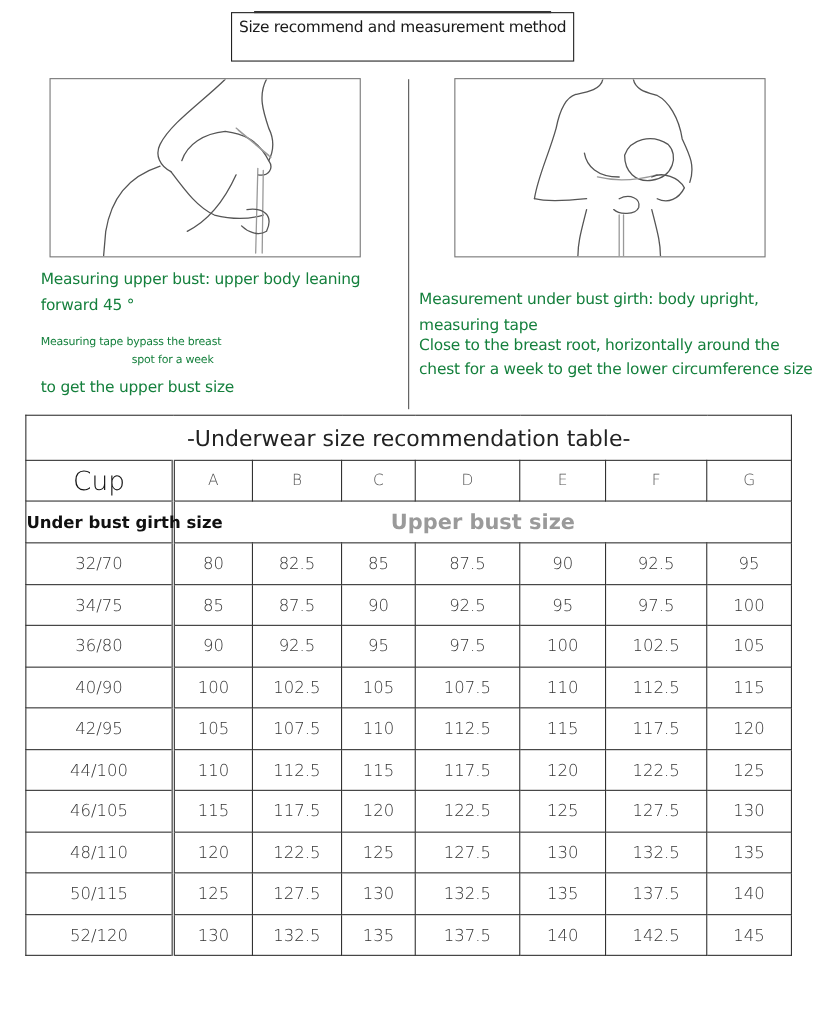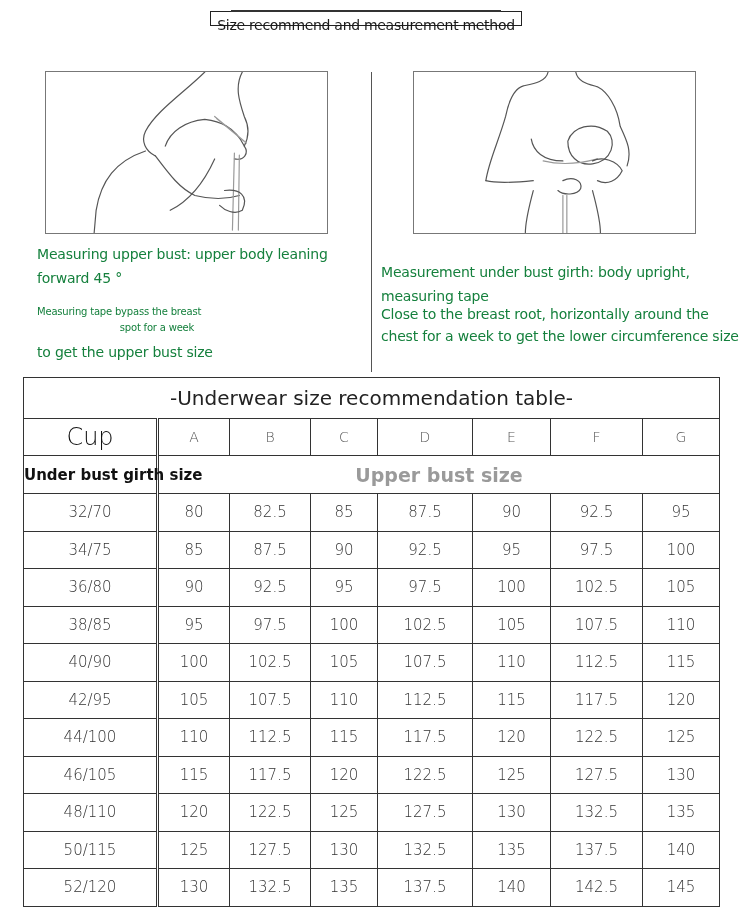--- a/index.html
+++ b/index.html
@@ -1,19 +1,19 @@
 <!DOCTYPE html>
 <html><head>
 <meta charset="utf-8">
 <style>
   html, body { margin: 0; padding: 0; background: #ffffff; }
   body { width: 750px; height: 918px; position: relative; overflow: hidden;
          font-family: "DejaVu Sans", sans-serif; color: #1a1a1a; }
 
-  .title-box { position: absolute; left: 210px; top: 11px; width: 312px; height: 15px;
+  .title-box { position: absolute; left: 210px; top: 11px; width: 312px; height: 45px;
                border: 1.5px solid #222; box-sizing: border-box;
                font-size: 14px; line-height: 26px; text-align: center; letter-spacing: -0.3px; }
   .title-box::before { content: ""; position: absolute; left: 20px; right: 20px; top: -2px;
                        height: 2px; background: #333; }
 
   .illus { position: absolute; border: 1px solid #777; box-sizing: border-box; background: #fff; overflow: hidden; }
   .illus svg { width: 100%; height: 100%; display: block; }
   #illus-left { left: 45px; top: 71px; width: 283px; height: 163px; }
   #illus-right { left: 413px; top: 71px; width: 283px; height: 163px; }
 
@@ -139,30 +139,20 @@
     <td class="dbl">36/80</td>
     <td>90</td>
     <td>92.5</td>
     <td>95</td>
     <td>97.5</td>
     <td>100</td>
     <td>102.5</td>
     <td>105</td>
   </tr>
   <tr class="row">
-    <td class="dbl">38/85</td>
-    <td>95</td>
-    <td>97.5</td>
-    <td>100</td>
-    <td>102.5</td>
-    <td>105</td>
-    <td>107.5</td>
-    <td>110</td>
-  </tr>
-  <tr class="row">
     <td class="dbl">40/90</td>
     <td>100</td>
     <td>102.5</td>
     <td>105</td>
     <td>107.5</td>
     <td>110</td>
     <td>112.5</td>
     <td>115</td>
   </tr>
   <tr class="row">

